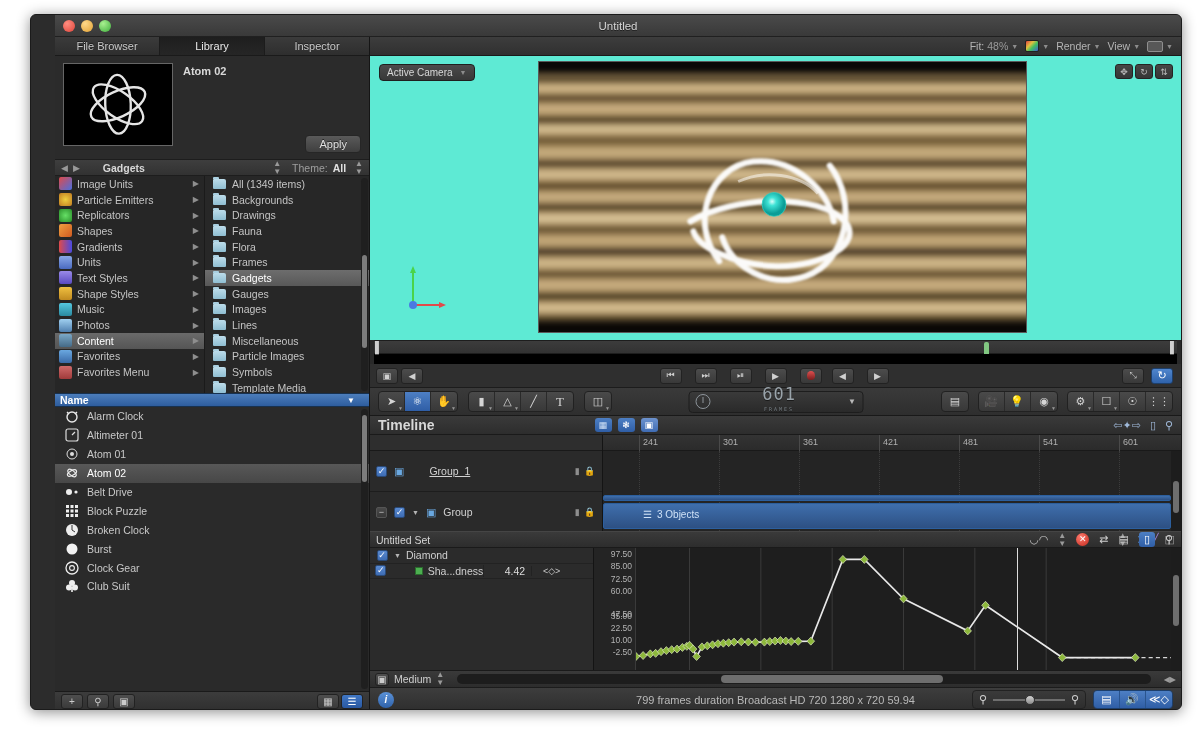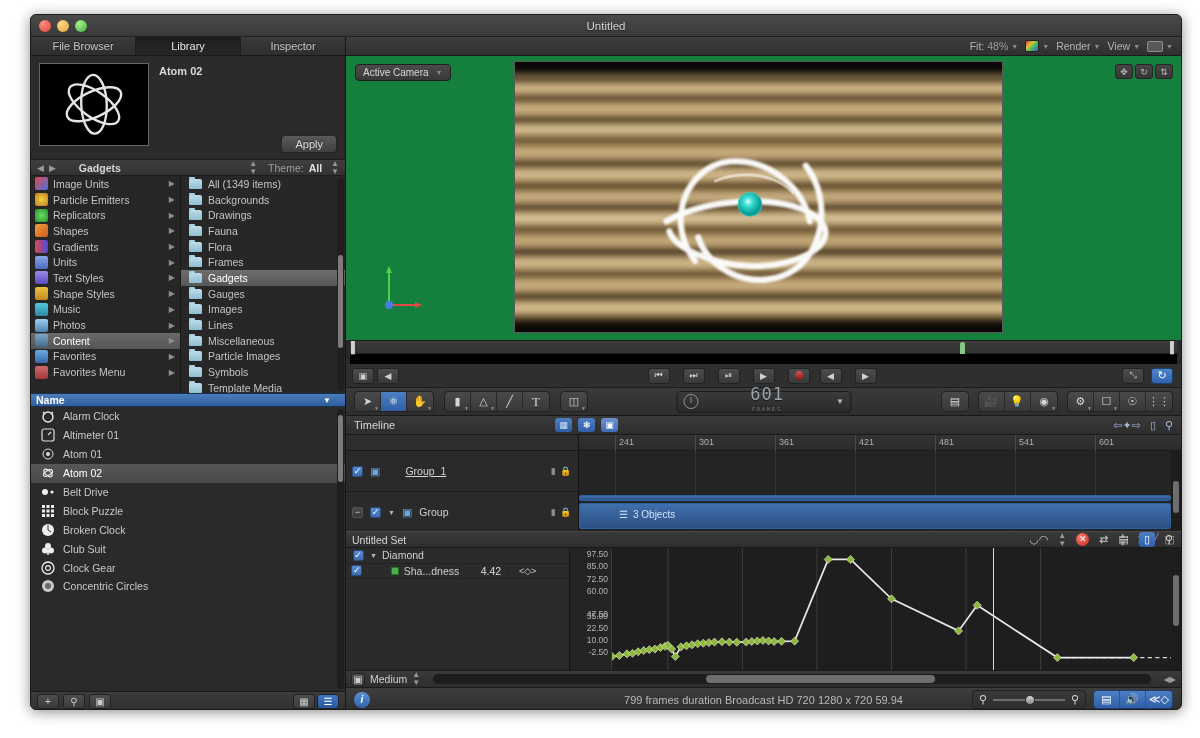--- a/index.html
+++ b/index.html
@@ -12,20 +12,21 @@
     overflow:hidden;
   }
   #app {
     position:absolute; left:30px; top:14px;
     width:1152px; height:696px;
     background:#2c2c2c;
     border-radius:6px;
     box-shadow:0 2px 14px rgba(0,0,0,.45);
     overflow:hidden;
     border:1px solid #1b1b1b;
+    padding-left:24px;
   }
 
   
   .titlebar {
     height:22px;
     background:linear-gradient(#4a4a4a,#393939);
     border-bottom:1px solid #202020;
     position:relative;
   }
   .traffic { position:absolute; left:8px; top:5px; display:flex; gap:6px; }
@@ -159,21 +160,21 @@
   .ct-item .val { color:#9b9b9b; }
   .caret { font-size:7px; color:#8c8c8c; }
   .rainbow {
     width:14px; height:12px; border-radius:2px;
     background:linear-gradient(135deg,#e04040,#e0c040 35%,#40c060 60%,#4060d0);
     border:1px solid #222;
   }
   .screenic { width:16px; height:11px; border:1px solid #8e8e8e; border-radius:2px; background:#585858; }
 
   .canvas-wrap {
-    height:284px; background:#15803d; position:relative; overflow:hidden;
+    height:284px; background:#5eead4; position:relative; overflow:hidden;
   }
   .cam-pop {
     position:absolute; left:9px; top:8px; z-index:5;
     padding:2px 7px; font-size:10px; color:#d8d8d8;
     background:linear-gradient(#4b4b4b,#383838);
     border:1px solid #1f1f1f; border-radius:4px;
     display:flex; align-items:center; gap:7px;
   }
   .canvas-stage {
     position:absolute; left:168px; top:5px; width:489px; height:272px;
@@ -257,21 +258,21 @@
   .clock-ic:after { content:''; position:absolute; left:6px; top:2px; width:1.5px; height:6px; background:#8d949a; }
   .frame-caret { font-size:8px; color:#b9b9b9; }
   .right-tools { position:absolute; right:8px; display:flex; gap:9px; align-items:center; }
 
   
   .tl-header {
     height:19px; background:linear-gradient(#3a3a3a,#2d2d2d);
     border-bottom:1px solid #1a1a1a; display:flex; align-items:center;
     padding:0 8px; gap:8px; position:relative;
   }
-  .tl-title { font-size:11px; font-weight:normal; color:#d8d8d8; }
+  .tl-title { font-size:14px; font-weight:bold; color:#d8d8d8; }
   .tl-hbtns { display:flex; gap:6px; margin-left:152px; }
   .tl-hb { width:17px; height:14px; border-radius:3px; display:flex; align-items:center; justify-content:center; font-size:9px; }
   .tl-hb.b1 { background:linear-gradient(#4d7fc4,#2f5ea6); color:#cfe0f5; }
   .tl-hb.b2 { background:linear-gradient(#4d7fc4,#2f5ea6); color:#fff; }
   .tl-hb.b3 { background:linear-gradient(#6d93cf,#3f6cb4); color:#fff; }
   .tl-hright { position:absolute; right:8px; display:flex; gap:9px; align-items:center; color:#9fb8d8; }
 
   .tl-main { height:96px; display:flex; background:#242424; }
   .tl-layers { width:233px; border-right:1px solid #141414; background:#2a2a2a; }
   .tl-ruler-sp { height:16px; border-bottom:1px solid #191919; background:#2e2e2e; }
@@ -611,40 +612,39 @@
    </div>
             <div class="asset-row">
      <svg class="asset-ic" viewBox="0 0 14 14">
                 <circle cx="7" cy="7" r="6" fill="#eee"></circle>
                 <path d="M7 7 L7 2 M7 7 L10 9" stroke="#333" stroke-width="1"></path>
               </svg>
      <span>Broken Clock</span>
    </div>
             <div class="asset-row">
      <svg class="asset-ic" viewBox="0 0 14 14">
+                <circle cx="7" cy="7" r="5.5" fill="#f2f2f2"></circle>
+              </svg>
+     <span>Burst</span>
+   </div>
+            <div class="asset-row">
+     <svg class="asset-ic" viewBox="0 0 14 14">
+                <circle cx="7" cy="7" r="6" fill="none" stroke="#eee" stroke-width="1.3"></circle>
+                <circle cx="7" cy="7" r="2.4" fill="none" stroke="#eee" stroke-width="1.1"></circle>
+              </svg>
+     <span>Clock Gear</span>
+   </div>
+            <div class="asset-row">
+     <svg class="asset-ic" viewBox="0 0 14 14">
                 <circle cx="7" cy="4" r="3" fill="#eee"></circle>
                 <circle cx="4" cy="8.5" r="3" fill="#eee"></circle>
                 <circle cx="10" cy="8.5" r="3" fill="#eee"></circle>
                 <rect x="6.2" y="8" width="1.6" height="5" fill="#eee"></rect>
               </svg>
      <span>Club Suit</span>
-   </div>
-            <div class="asset-row">
-     <svg class="asset-ic" viewBox="0 0 14 14">
-                <circle cx="7" cy="7" r="6" fill="none" stroke="#eee" stroke-width="1.3"></circle>
-                <circle cx="7" cy="7" r="2.4" fill="none" stroke="#eee" stroke-width="1.1"></circle>
-              </svg>
-     <span>Clock Gear</span>
-   </div>
-            <div class="asset-row">
-     <svg class="asset-ic" viewBox="0 0 14 14">
-                <circle cx="7" cy="7" r="6" fill="#c8c8c8"></circle>
-                <circle cx="7" cy="7" r="3" fill="#6a6a6a"></circle>
-              </svg>
-     <span>Concentric Circles</span>
    </div>
           </div>
         <div class="scroll-v">
             <i style="top:2%;height:24%"></i>
           </div>
       </div>
 
       <div class="left-footer">
         <div class="sq-btn">+</div>
         <div class="sq-btn">⚲</div>

